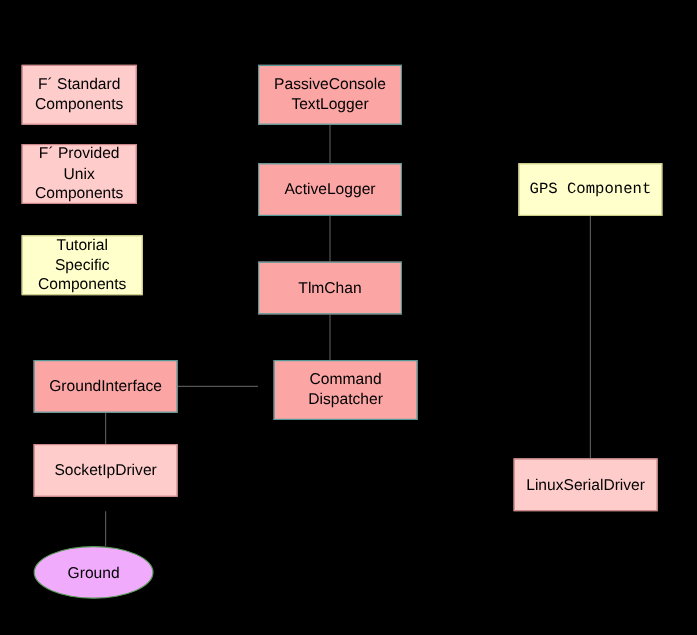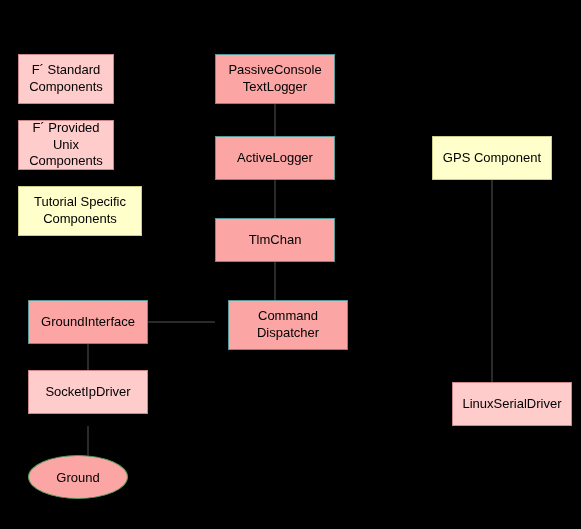--- a/index.html
+++ b/index.html
@@ -22,21 +22,21 @@
       text-align: center;
       padding: 6px 8px;
       line-height: 1.3;
     }
 
     .pink { background: #ffcccc; border-color: #cc8888; }
     .teal { background: #fca5a5; border-color: #559999; }
     .yellow { background: #ffffcc; border-color: #cccc88; }
     .green-oval {
       position: absolute;
-      background: #fca5a5;
+      background: #f0abfc;
       border: 1px solid #559955;
       border-radius: 50%;
       display: flex;
       align-items: center;
       justify-content: center;
       text-align: center;
       font-size: 13px;
     }
 
     svg.connections {
@@ -64,25 +64,25 @@
   <line x1="88" y1="382" x2="88" y2="344" stroke="#555" stroke-width="1"></line>
 
   <line x1="88" y1="426" x2="88" y2="455" stroke="#555" stroke-width="1"></line>
 
   <line x1="492" y1="180" x2="492" y2="382" stroke="#555" stroke-width="1"></line>
 </svg>
 
 <div id="boxes-container">
     <div class="component-box pink" style="left: 18px; top: 54px; width: 96px; height: 50px;">F´ Standard<br>Components</div>
     <div class="component-box pink" style="left: 18px; top: 120px; width: 96px; height: 50px;">F´ Provided Unix<br>Components</div>
-    <div class="component-box yellow" style="left: 18px; top: 186px; width: 124px; height: 50px;">Tutorial Specific<br>Components</div>
+    <div class="component-box yellow" style="left: 18px; top: 196px; width: 101px; height: 50px;">Tutorial Specific<br>Components</div>
     <div class="component-box teal" style="left: 215px; top: 54px; width: 120px; height: 50px;">PassiveConsole<br>TextLogger</div>
     <div class="component-box teal" style="left: 215px; top: 136px; width: 120px; height: 44px;">ActiveLogger</div>
-    <div class="component-box yellow" style="left: 432px; top: 136px; width: 120px; height: 44px;">GPS Component</div>
+    <div class="component-box yellow" style="left: 432px; top: 136px; width: 120px; height: 44px; font-family: Liberation Mono, monospace;">GPS Component</div>
     <div class="component-box teal" style="left: 215px; top: 218px; width: 120px; height: 44px;">TlmChan</div>
     <div class="component-box teal" style="left: 28px; top: 300px; width: 120px; height: 44px;">GroundInterface</div>
     <div class="component-box teal" style="left: 228px; top: 300px; width: 120px; height: 50px;">Command<br>Dispatcher</div>
     <div class="component-box pink" style="left: 28px; top: 370px; width: 120px; height: 44px;">SocketIpDriver</div>
-    <div class="component-box pink" style="left: 452px; top: 382px; width: 120px; height: 44px;">LinuxSerialDriver</div>
+    <div class="component-box pink" style="left: 428px; top: 382px; width: 120px; height: 44px;">LinuxSerialDriver</div>
   </div>
 <div id="oval-container">
     <div class="green-oval" style="left: 28px; top: 455px; width: 100px; height: 44px;">Ground</div>
   </div>
 
 </body></html>

